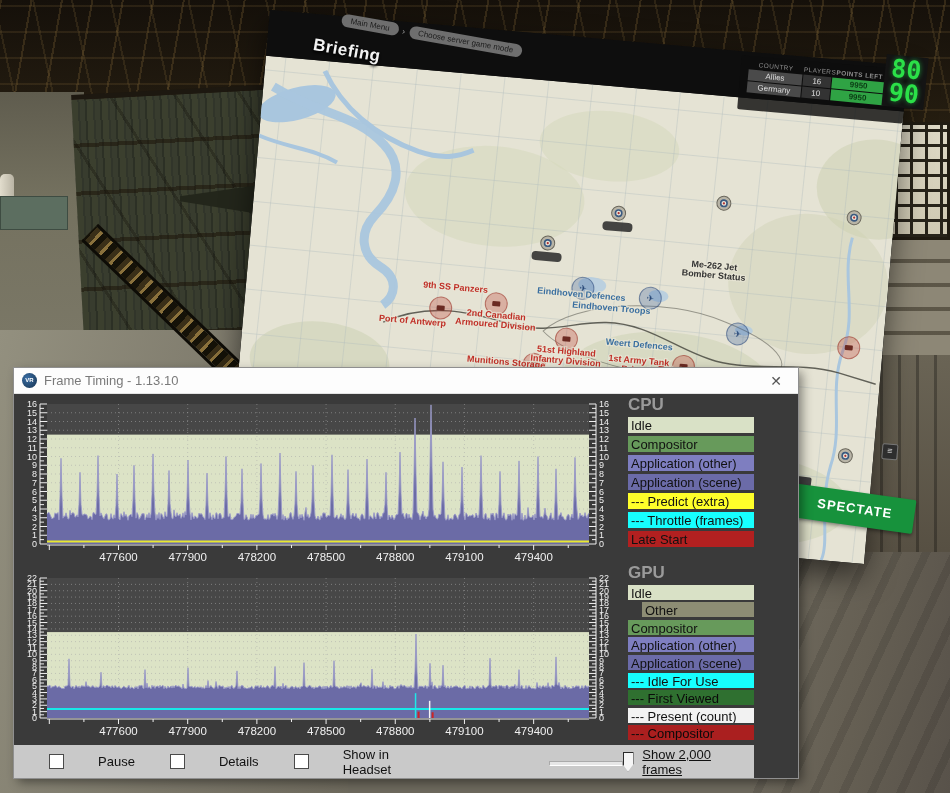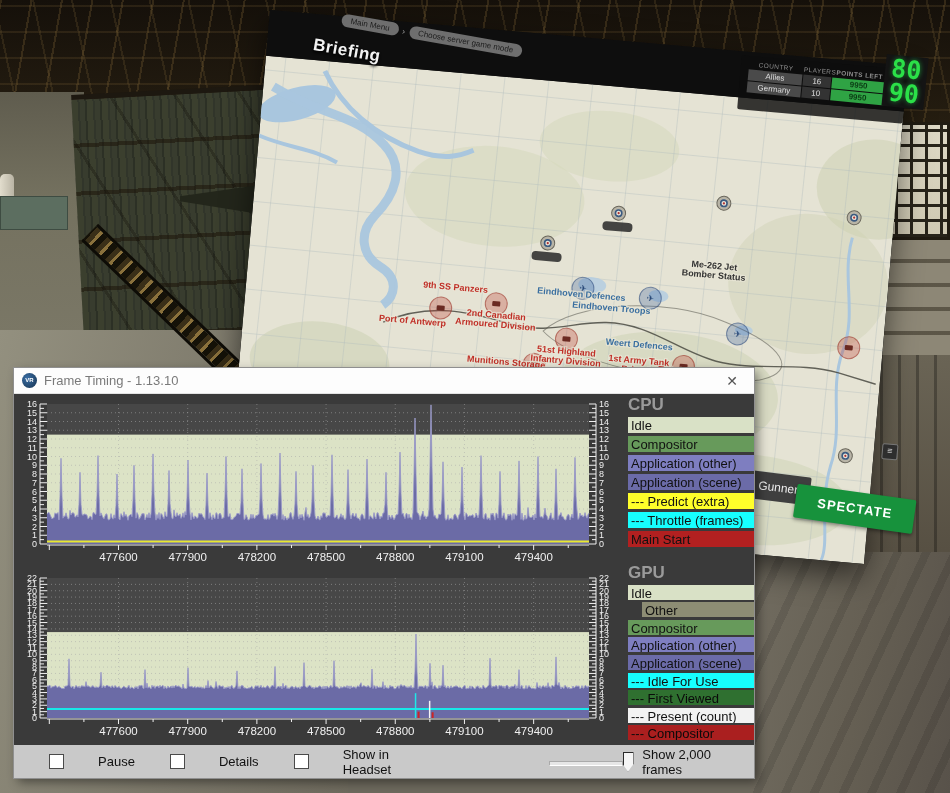--- a/index.html
+++ b/index.html
@@ -78,21 +78,21 @@
     transform:rotate(3deg);border-radius:2px;box-shadow:0 2px 4px rgba(0,0,0,.4);}
   #map-menu{position:absolute;left:648px;top:378px;width:14px;height:14px;background:#2e2e2e;border:1px solid #777;
     border-radius:2px;color:#ddd;font-size:9px;line-height:13px;text-align:center;}
   
   #led{position:absolute;left:884px;top:56px;z-index:4;transform:rotate(6deg);background:#141414;
     padding:2px 6px;text-align:right;font-family:"DejaVu Sans Mono",monospace;font-weight:bold;
     font-size:25px;line-height:24px;color:#2be048;text-shadow:0 0 5px rgba(40,255,90,.55);}
 
   
   #ft{left:14px;top:368px;width:740px;height:410px;z-index:10;background:#3a3a3a;
-      box-shadow:0 0 0 1px #8f8f8f,4px 4px 10px rgba(0,0,0,.45);}
+      box-shadow:0 0 0 1px #8f8f8f,4px 4px 10px rgba(0,0,0,.45);padding-left:44px;}
   #ft-titlebar{position:absolute;left:0;top:0;width:100%;height:26px;background:#fdfdfd;
       border-bottom:1px solid #e3e3e3;display:flex;align-items:center;box-sizing:border-box;padding:0 8px;}
   #ft-icon{width:15px;height:15px;border-radius:50%;background:radial-gradient(circle at 35% 35%,#3a6ea5,#16324e);
       color:#fff;font-size:6px;font-weight:bold;text-align:center;line-height:15px;margin-right:7px;flex:none;}
   #ft-title{color:#7a7a7a;font-size:13px;flex:1;}
   #ft-close{color:#555;font-size:14px;padding:0 8px;cursor:default;}
   #ft-content{position:absolute;left:0;top:26px;width:740px;height:351px;background:#3a3a3a;}
   #cpu-chart{position:absolute;left:0;top:0;}
   #gpu-chart{position:absolute;left:0;top:176px;}
   .legend{position:absolute;left:614px;width:126px;}
@@ -103,21 +103,21 @@
       white-space:nowrap;overflow:hidden;}
   #gpu-legend .lg-row{height:14px;margin-top:2.6px;}
   #ft-bottombar{position:absolute;left:0;top:377px;width:740px;height:33px;background:#c9c9c9;
       display:flex;align-items:center;font-size:13px;color:#111;}
   .cb{display:flex;align-items:center;margin-left:35px;gap:28px;}
   .cb .box{width:13px;height:13px;background:#fff;border:1px solid #4a4a4a;margin-right:6px;flex:none;}
   #slider{position:relative;width:86px;height:22px;margin-left:108px;}
   #slider .track{position:absolute;left:0;top:10px;width:72px;height:3px;background:#e6e6e6;border:1px solid #aaa;border-bottom-color:#fff;}
   #slider .thumb{position:absolute;left:74px;top:1px;width:11px;height:20px;background:#f5f5f5;border:1.5px solid #2a2a2a;
       box-sizing:border-box;clip-path:polygon(0 0,100% 0,100% 62%,50% 100%,0 62%);}
-  #slider-label{margin-left:8px;}
+  #slider-label{margin-left:8px;text-decoration:underline;}
 </style>
 </head>
 <body>
 
 <div id="stage">
 
   <div class="bg" id="roof"></div>
   <div class="bg" id="wall-left"></div>
   <div class="bg" id="barrel"></div>
   <div class="bg" id="cabinet"></div>
@@ -695,21 +695,21 @@
         </svg>
       <div class="legend" id="cpu-legend">
         <div class="lg-header">CPU</div>
         <div id="cpu-legend-rows">
             <div class="lg-row" style="background: rgb(217, 225, 198); color: rgb(17, 17, 17);">Idle</div>
             <div class="lg-row" style="background: rgb(103, 154, 91); color: rgb(17, 17, 17);">Compositor</div>
             <div class="lg-row" style="background: rgb(126, 126, 192); color: rgb(17, 17, 17);">Application (other)</div>
             <div class="lg-row" style="background: rgb(107, 107, 168); color: rgb(17, 17, 17);">Application (scene)</div>
             <div class="lg-row" style="background: rgb(255, 255, 42); color: rgb(17, 17, 17);">--- Predict (extra)</div>
             <div class="lg-row" style="background: rgb(22, 255, 255); color: rgb(17, 17, 17);">--- Throttle (frames)</div>
-            <div class="lg-row" style="background: rgb(178, 32, 32); color: rgb(17, 17, 17);">Main Start</div>
+            <div class="lg-row" style="background: rgb(178, 32, 32); color: rgb(17, 17, 17);">Late Start</div>
           </div>
       </div>
       <div class="legend" id="gpu-legend">
         <div class="lg-header">GPU</div>
         <div id="gpu-legend-rows">
             <div class="lg-row" style="background: rgb(217, 225, 198); color: rgb(17, 17, 17);">Idle</div>
             <div class="lg-row" style="background: rgb(141, 141, 116); color: rgb(17, 17, 17); margin-left: 14px;">Other</div>
             <div class="lg-row" style="background: rgb(103, 154, 91); color: rgb(17, 17, 17);">Compositor</div>
             <div class="lg-row" style="background: rgb(126, 126, 192); color: rgb(17, 17, 17);">Application (other)</div>
             <div class="lg-row" style="background: rgb(107, 107, 168); color: rgb(17, 17, 17);">Application (scene)</div>

